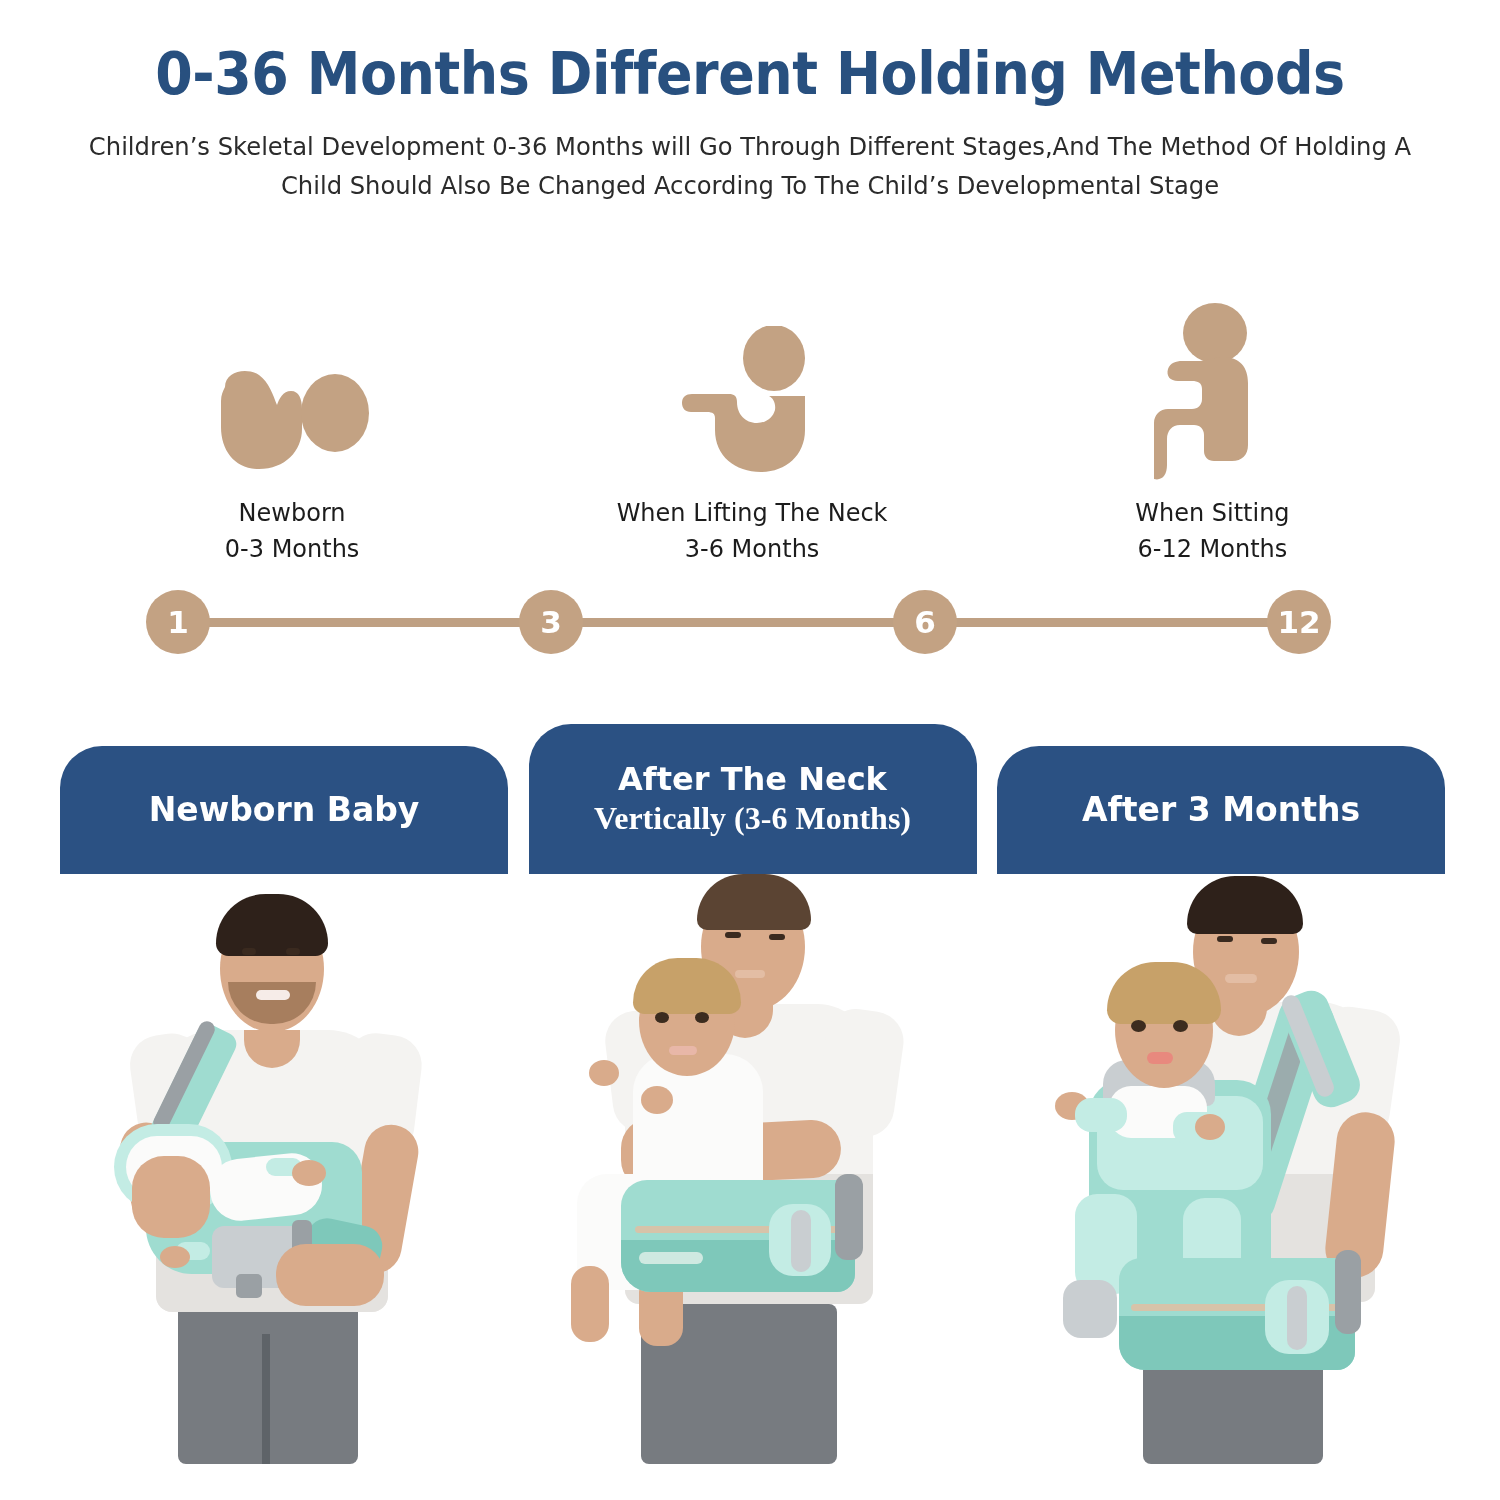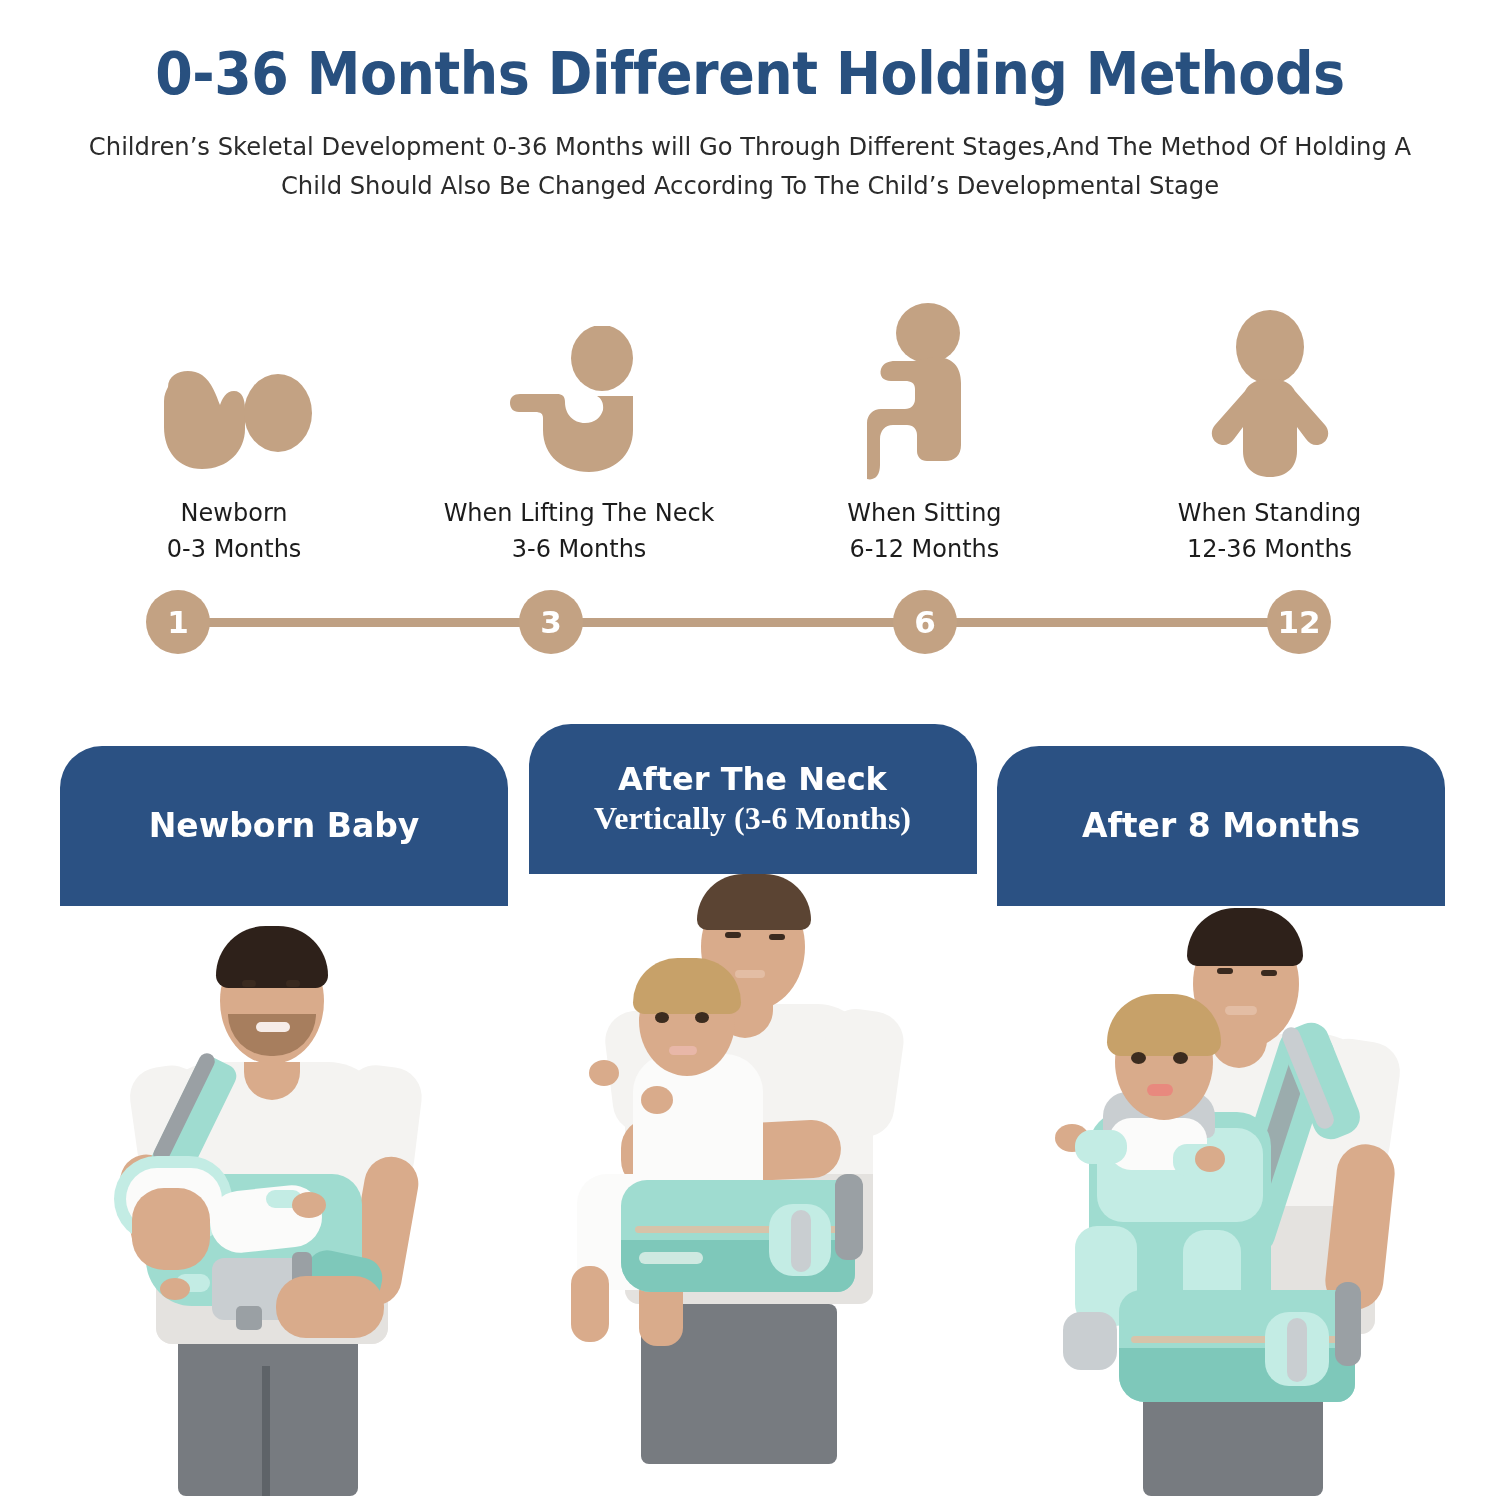--- a/index.html
+++ b/index.html
@@ -136,21 +136,21 @@
     font-family: "DejaVu Sans", sans-serif;
     font-weight: bold;
     font-size: 33px;
     line-height: 1.22;
     display: flex;
     align-items: center;
     justify-content: center;
     box-sizing: border-box;
     padding: 0 14px;
   }
-  .panel-banner.one-line { height: 160px; }
+  .panel-banner.one-line { height: 128px; }
   .panel-banner.two-line { height: 128px; font-size: 32px; }
   .panel-banner .l2 { display: block; font-family: Liberation Serif, serif; }
   .panel.p2 .panel-banner { margin-top: -22px; height: 150px; }
 
   .photo {
     position: relative;
     width: 448px;
     height: 590px;
     background: #ffffff;
     overflow: hidden;
@@ -234,34 +234,20 @@
                  L50 86 C50 80 46 78 40 78 L26 78 C18 78 14 73 16 66 C18 60 24 58 30 58 L48 58
                  C56 58 62 54 70 54 Z"></path>
       </svg>
     </div>
     <div class="stage-label">
       <span>When Sitting</span>
       <span class="line2">6-12 Months</span>
     </div>
   </div>
 
-  <div class="stage">
-    <div class="stage-icon">
-      <svg class="icon-svg" width="130" height="172" viewBox="0 0 130 172" aria-hidden="true">
-        <ellipse fill="#c3a283" cx="65" cy="38" rx="34" ry="37"></ellipse>
-        <path fill="#c3a283" d="M65 70 C78 70 86 74 90 82 L120 116 C125 122 124 130 118 134
-                 C112 138 105 136 101 130 L92 118 L92 142 C92 158 82 168 65 168 C48 168 38 158 38 142
-                 L38 118 L29 130 C25 136 18 138 12 134 C6 130 5 122 10 116 L40 82 C44 74 52 70 65 70 Z"></path>
-      </svg>
-    </div>
-    <div class="stage-label">
-      <span>When Standing</span>
-      <span class="line2">12-36 Months</span>
-    </div>
-  </div>
 </div>
 
 <div class="timeline">
   <div class="timeline-track"></div>
   <div class="tl-node" style="left:0px;">1</div>
   <div class="tl-node" style="left:373px;">3</div>
   <div class="tl-node" style="left:747px;">6</div>
   <div class="tl-node" style="left:1121px;">12</div>
 </div>
 
@@ -357,21 +343,21 @@
       <div class="fig" style="left:106px; top:352px; width:210px; height:7px; background:#d7c3a9; border-radius:4px;"></div>
       <div class="fig mint-l r20" style="left:240px; top:330px; width:62px; height:72px; border-radius:24px;"></div>
       <div class="fig grey-l" style="left:262px; top:336px; width:20px;  height:62px; border-radius:10px;"></div>
       <div class="fig grey" style="left:306px; top:300px; width:28px;  height:86px; border-radius:12px;"></div>
       <div class="fig" style="left:110px; top:378px; width:64px; height:12px; background:#cfe9e1; border-radius:6px;"></div>
     </div>
   </div>
 
   <div class="panel p3">
     <div class="panel-banner one-line">
-      <span>After 8 Months</span>
+      <span>After 3 Months</span>
     </div>
     <div class="photo">
 
       <div class="fig pants r8" style="left:146px; top:418px; width:180px; height:172px;"></div>
       <div class="fig shirt" style="left:128px; top:128px; width:250px; height:300px; border-radius:56px 56px 14px 14px;"></div>
       <div class="fig shirt-sh" style="left:128px; top:300px; width:250px; height:128px; border-radius:0 0 14px 14px;"></div>
       <div class="fig shirt r30" style="left:316px; top:134px; width:82px;  height:132px; transform:rotate(8deg);"></div>
       <div class="fig skin r30" style="left:334px; top:238px; width:58px;  height:166px; transform:rotate(6deg);"></div>
 
       <div class="fig skin r50" style="left:196px; top:14px;  width:106px; height:128px;"></div>

